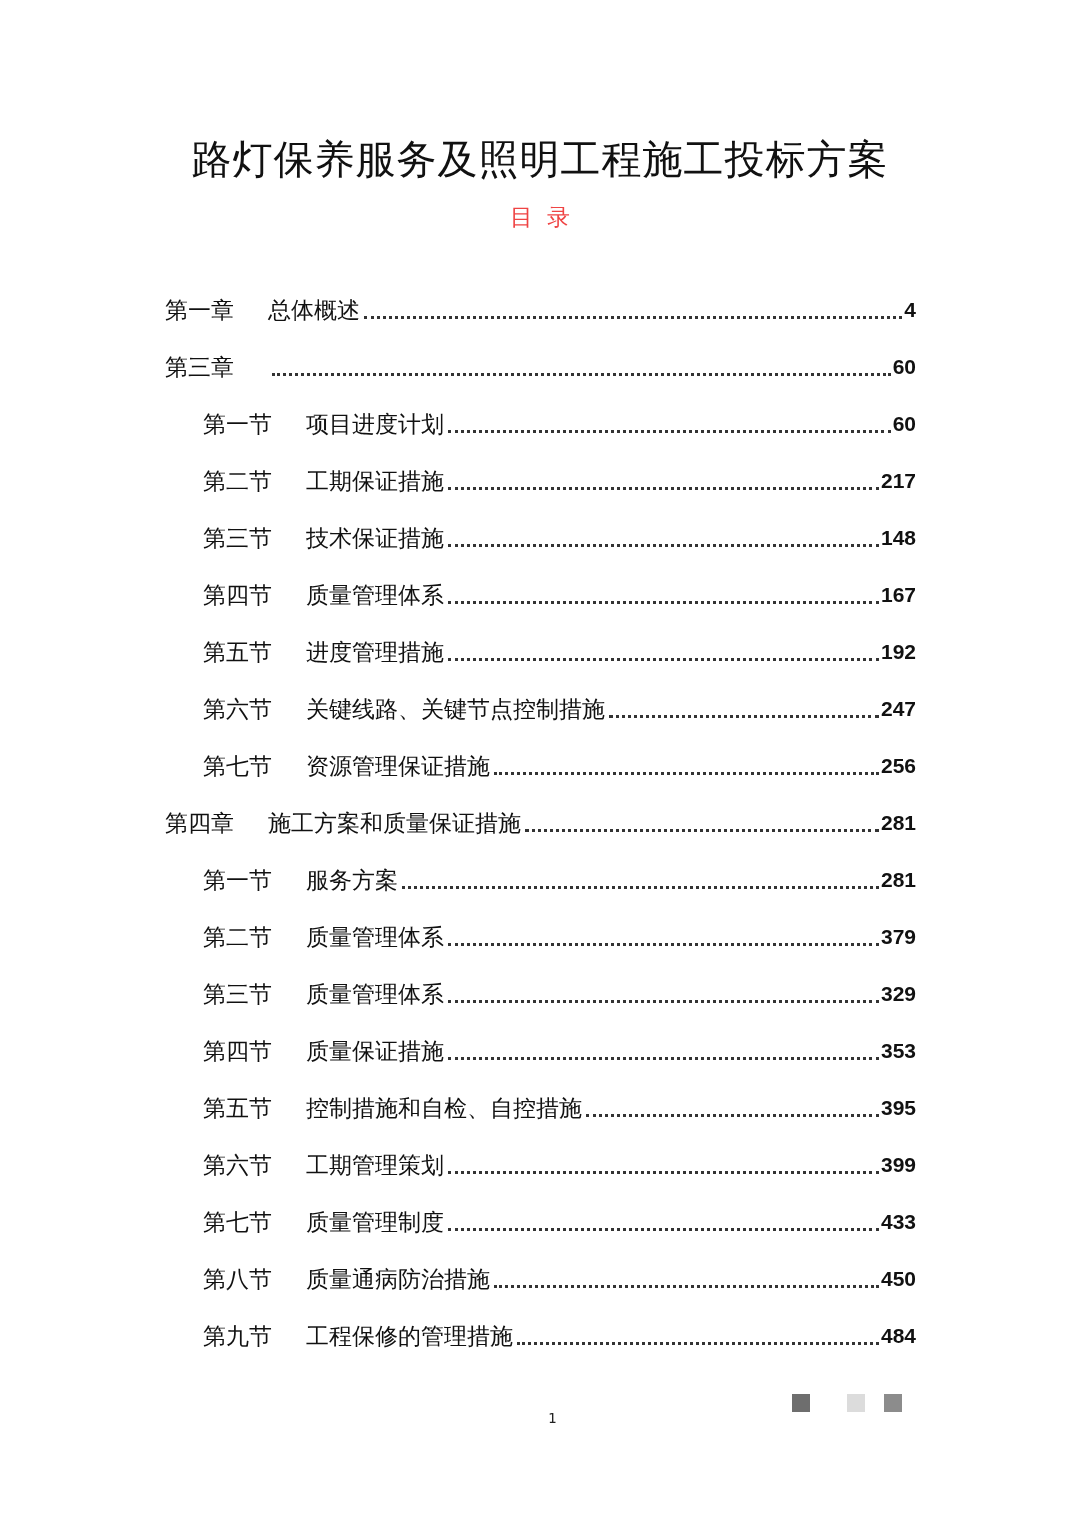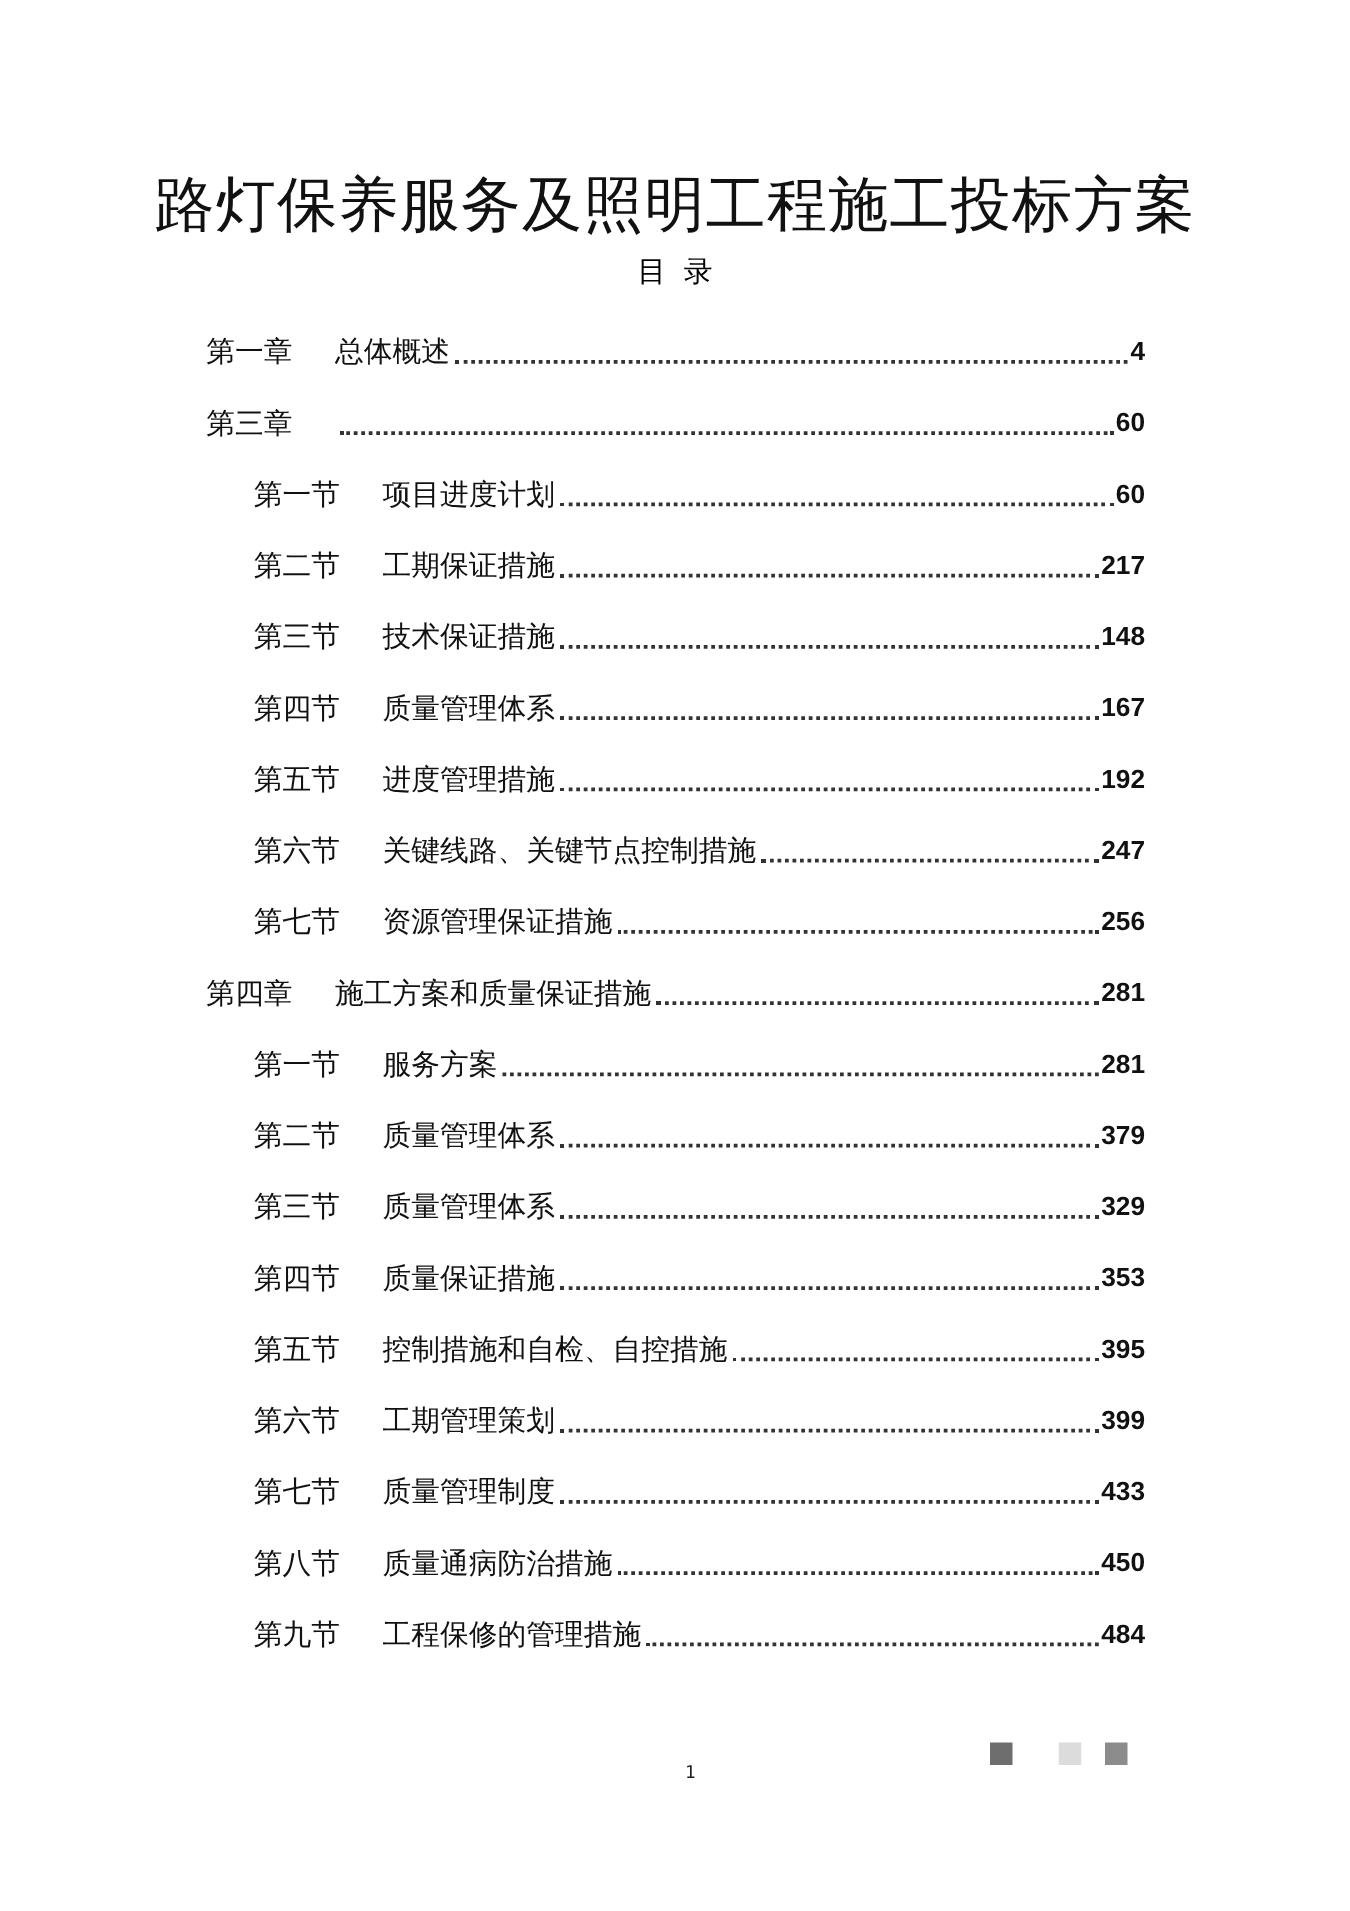--- a/index.html
+++ b/index.html
@@ -21,41 +21,41 @@
       width: 1080px;
       height: 1529px;
       background: #fff;
     }
     .doc-title {
       position: absolute;
       top: 132px;
       left: 0;
       width: 1080px;
       text-align: center;
-      font-size: 48px;
+      font-size: 40px;
       font-weight: normal;
       letter-spacing: 1px;
       color: #111;
       font-family: "DejaVu Sans", sans-serif;
     }
     .toc-heading {
       position: absolute;
       top: 202px;
       left: 0;
       width: 1080px;
       text-align: center;
       font-size: 23px;
-      color: #000000;
+      color: #ef4444;
       letter-spacing: 14px;
       padding-left: 14px;
       box-sizing: border-box;
     }
     .toc {
       position: absolute;
-      top: 240px;
+      top: 268px;
       left: 165px;
       width: 751px;
     }
     .toc-entry {
       display: flex;
       align-items: flex-end;
       height: 57px;
       font-size: 23px;
       line-height: 30px;
       color: #111;

